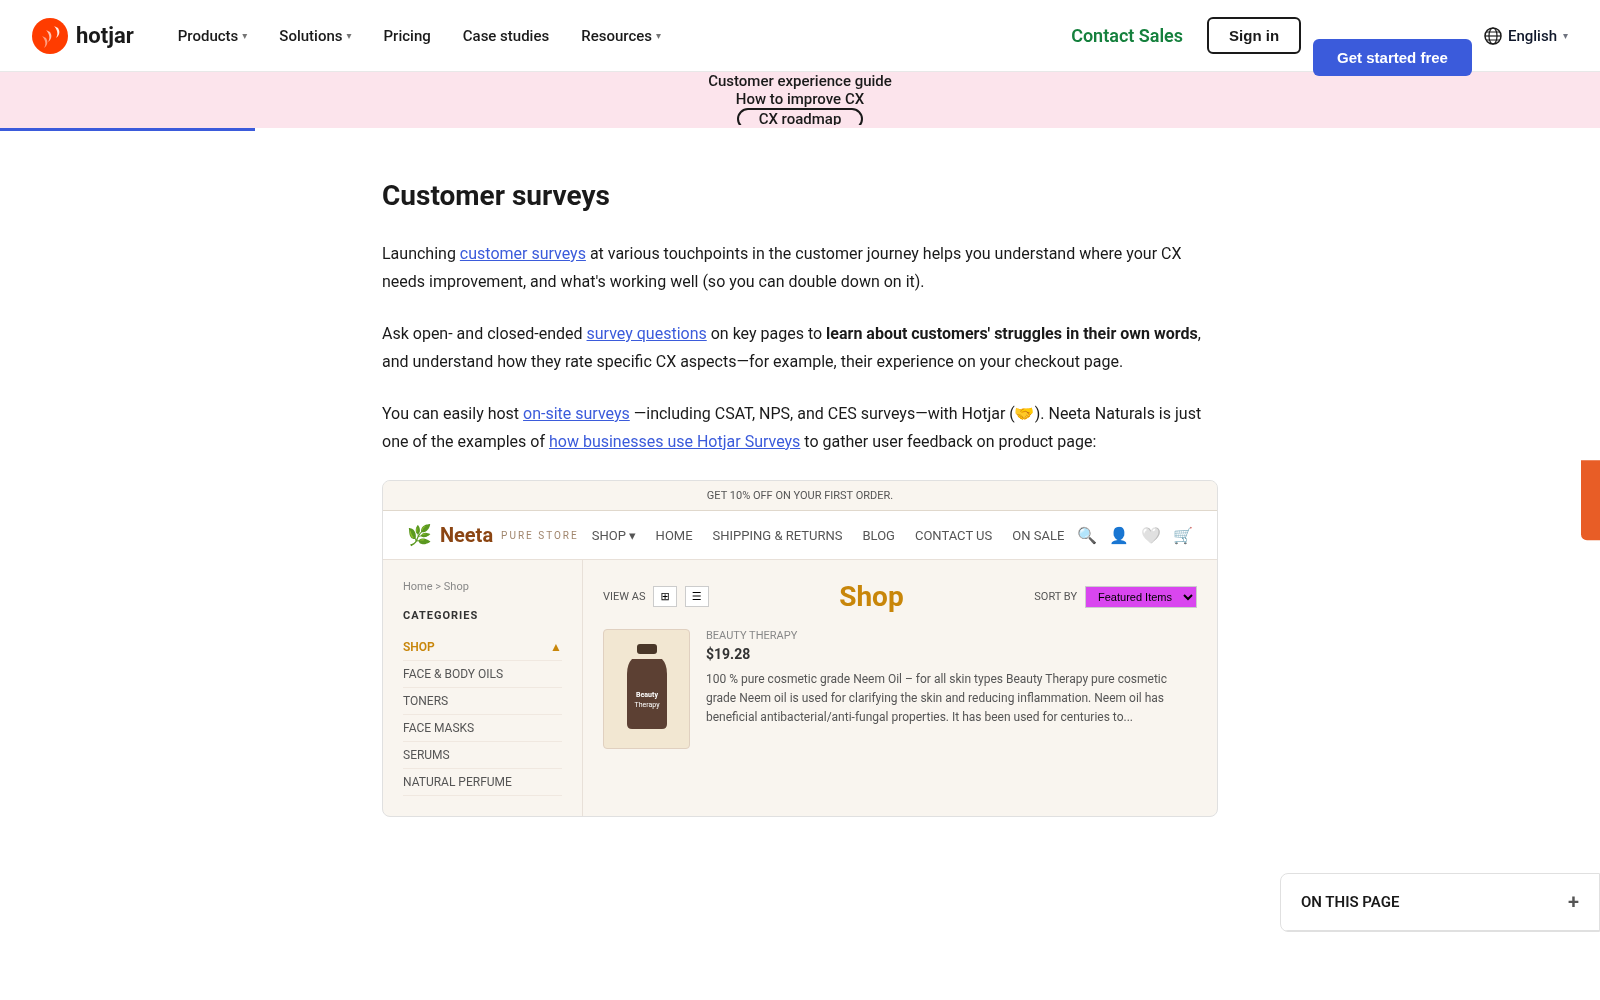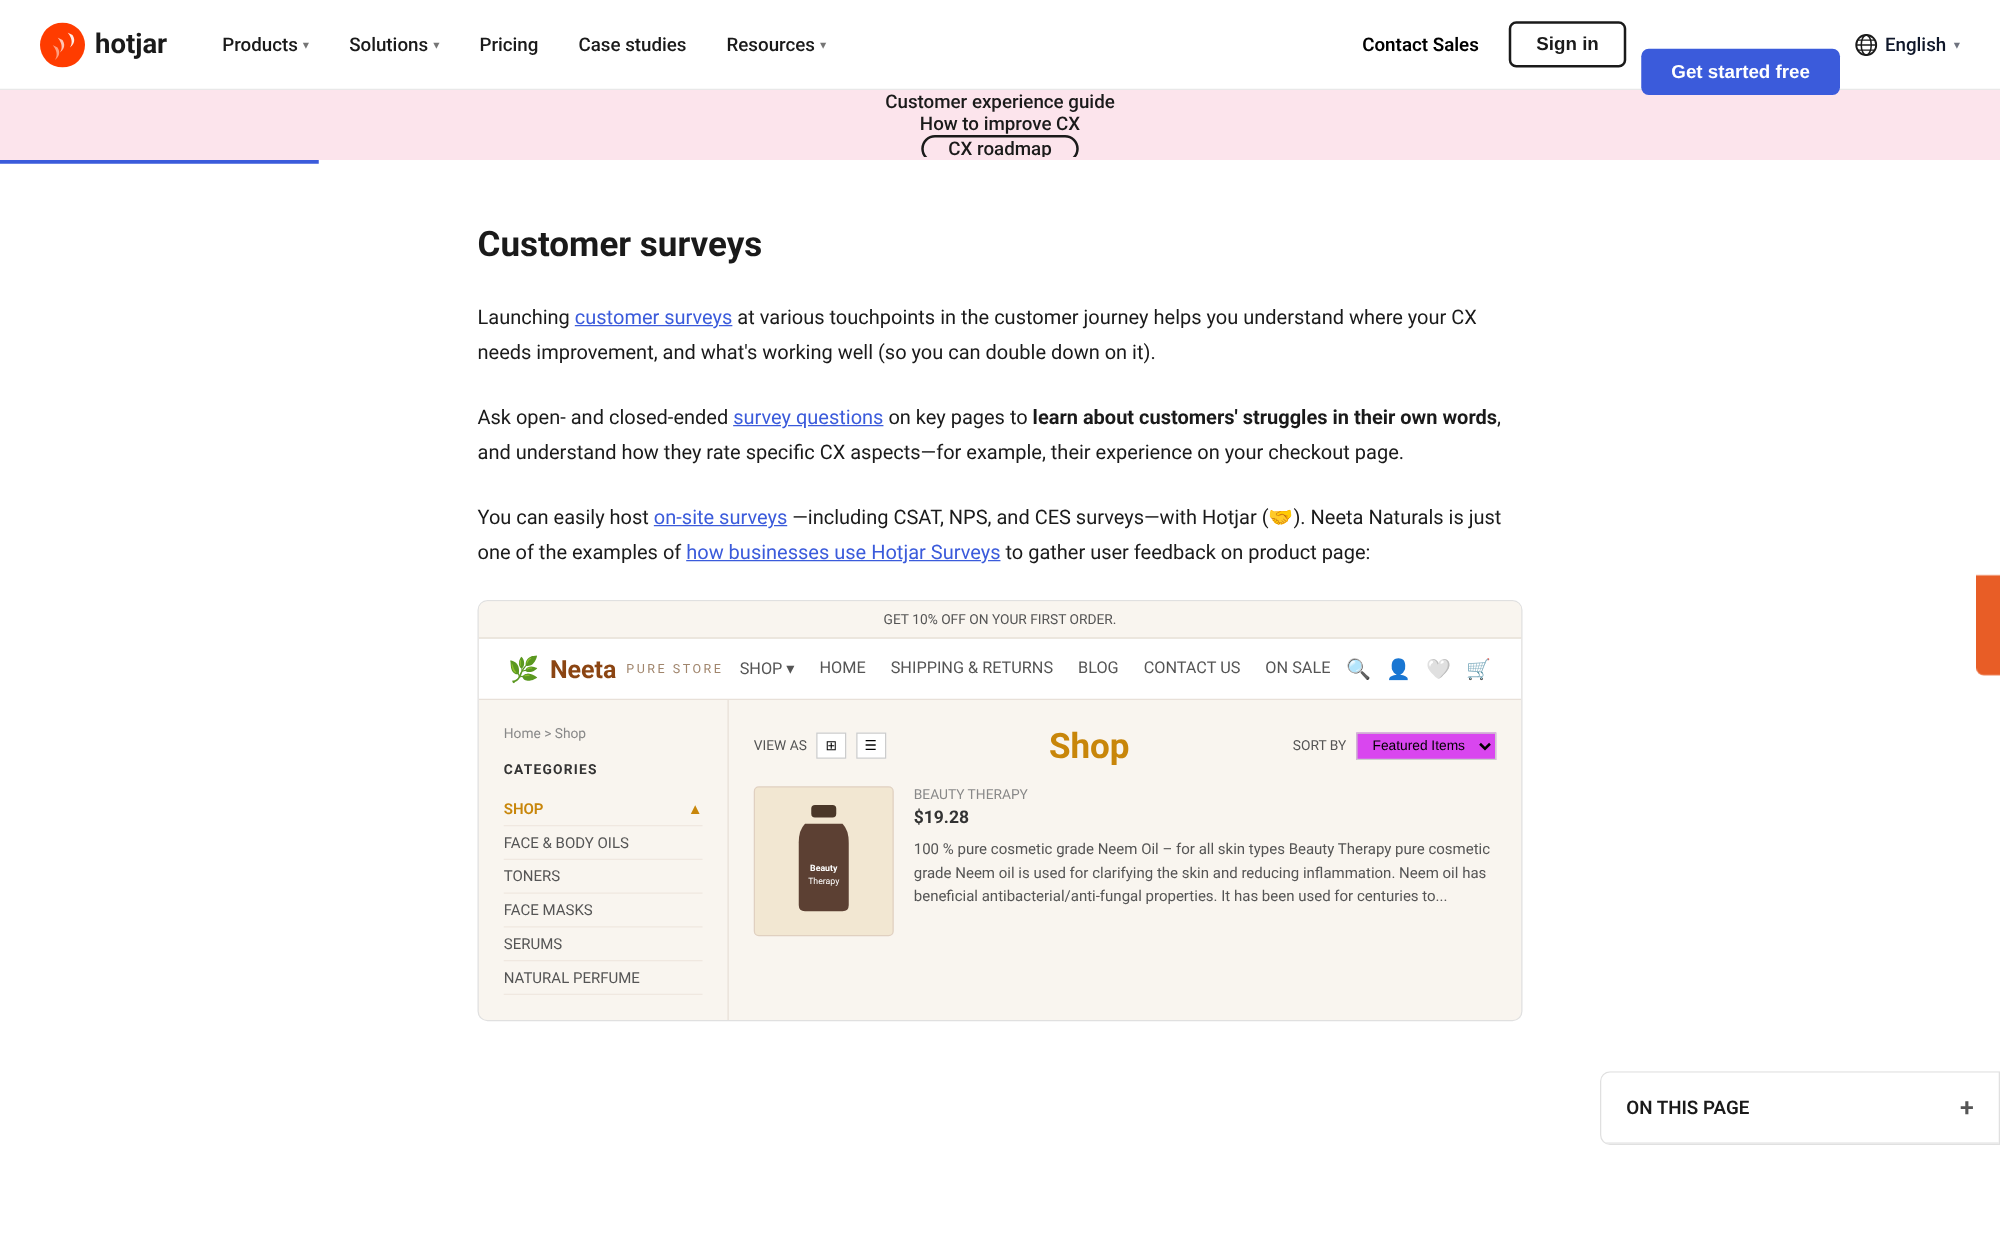--- a/index.html
+++ b/index.html
@@ -16,21 +16,21 @@
     .logo-icon { width: 36px; height: 36px; }
     .logo-text { font-size: 22px; font-weight: 700; color: #1a1a1a; }
     .nav-links { display: flex; align-items: center; gap: 8px; }
     .nav-item {
       display: flex; align-items: center; gap: 4px;
       padding: 8px 12px; font-size: 15px; font-weight: 500; color: #1a1a1a;
       cursor: pointer; border-radius: 6px; text-decoration: none;
     }
     .nav-chevron { font-size: 10px; opacity: 0.6; }
     .navbar-right { display: flex; align-items: center; gap: 12px; }
-    .contact-sales { color: #000000; font-weight: 600; font-size: 15px; cursor: pointer; padding: 8px 12px; border-radius: 6px; }
+    .contact-sales { color: #15803d; font-weight: 600; font-size: 18px; cursor: pointer; padding: 8px 12px; border-radius: 6px; }
     .btn-signin {
       border: 2px solid #1a1a1a; background: transparent;
       padding: 8px 20px; border-radius: 6px; font-size: 15px; font-weight: 600;
       cursor: pointer; color: #1a1a1a;
     }
     .btn-getstarted {
       background: #3b5bdb; color: #fff; border: none;
       padding: 10px 24px; border-radius: 6px; font-size: 15px; font-weight: 600;
       cursor: pointer;
       margin-top: 44px;
@@ -96,34 +96,34 @@
     .neeta-cat-item.active { color: #c8860a; font-weight: 600; }
     .neeta-main { flex: 1; padding: 20px; }
     .neeta-shop-header { display: flex; align-items: center; justify-content: space-between; margin-bottom: 16px; }
     .neeta-shop-title { font-size: 28px; font-weight: 700; color: #c8860a; text-align: center; flex: 1; }
     .neeta-view-as { display: flex; align-items: center; gap: 8px; font-size: 11px; color: #555; }
     .neeta-sort { display: flex; align-items: center; gap: 8px; font-size: 11px; color: #555; }
     .neeta-view-btn { padding: 3px 6px; border: 1px solid #ccc; background: #fff; font-size: 11px; cursor: pointer; }
     .neeta-select { padding: 3px 8px; border: 1px solid #ccc; background: #d946ef; font-size: 11px; }
     .neeta-product { display: flex; gap: 16px; }
     .neeta-product-img {
-      width: 112px; height: 120px; background: #c8860a20;
+      width: 87px; height: 120px; background: #c8860a20;
       border: 1px solid #e0d0c0; border-radius: 4px;
       display: flex; align-items: center; justify-content: center;
       flex-shrink: 0; overflow: hidden;
     }
     .bottle-svg { width: 60px; height: 100px; }
     .neeta-product-info { font-size: 12px; }
     .neeta-product-brand { font-size: 11px; text-transform: uppercase; color: #888; margin-bottom: 4px; }
     .neeta-product-price { font-size: 14px; font-weight: 700; color: #333; margin-bottom: 8px; }
     .neeta-product-desc { font-size: 12px; color: #555; line-height: 1.6; }
 
     
     .on-this-page {
-      position: fixed; right: 0; bottom: 84px;
+      position: fixed; right: 0; bottom: 68px;
       width: 320px; background: #fff;
       border: 1px solid #e0e0e0; border-radius: 8px 0 0 8px;
       overflow: hidden;
     }
     .on-this-page-header {
       display: flex; align-items: center; justify-content: space-between;
       padding: 16px 20px; font-size: 15px; font-weight: 600;
       border-bottom: 1px solid #e0e0e0; cursor: pointer;
     }
     .on-this-page-plus { font-size: 20px; color: #555; }

